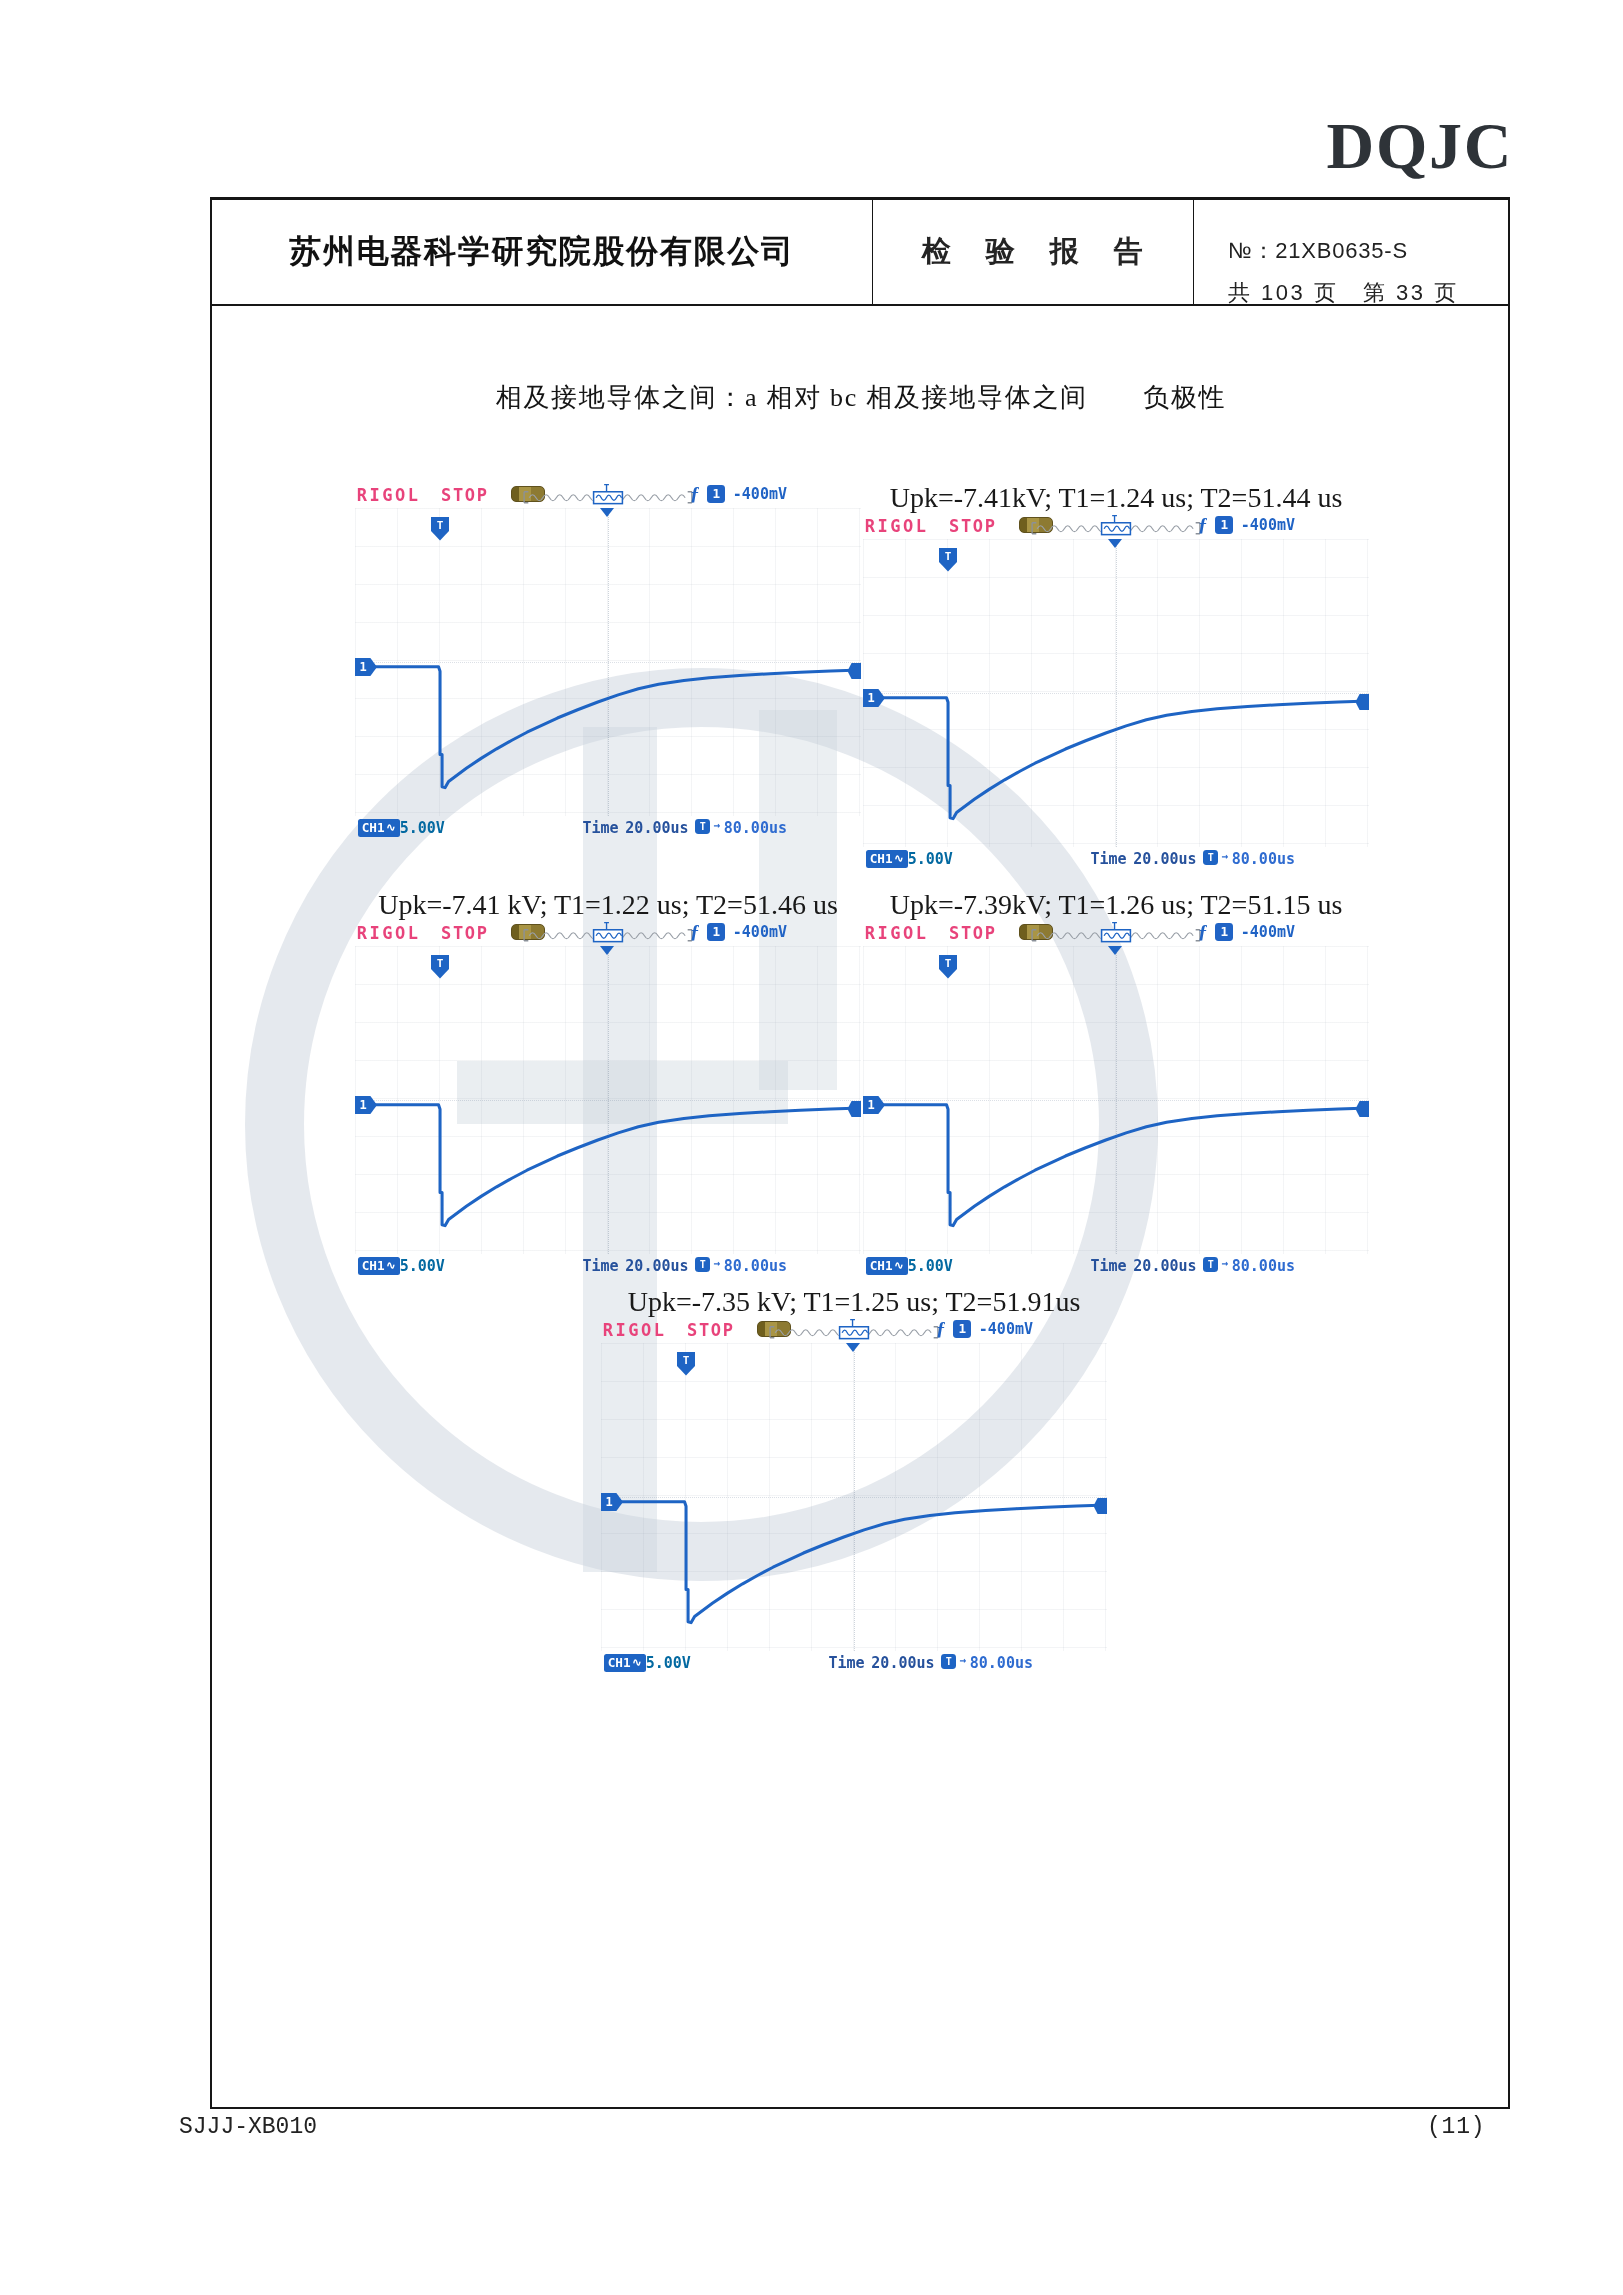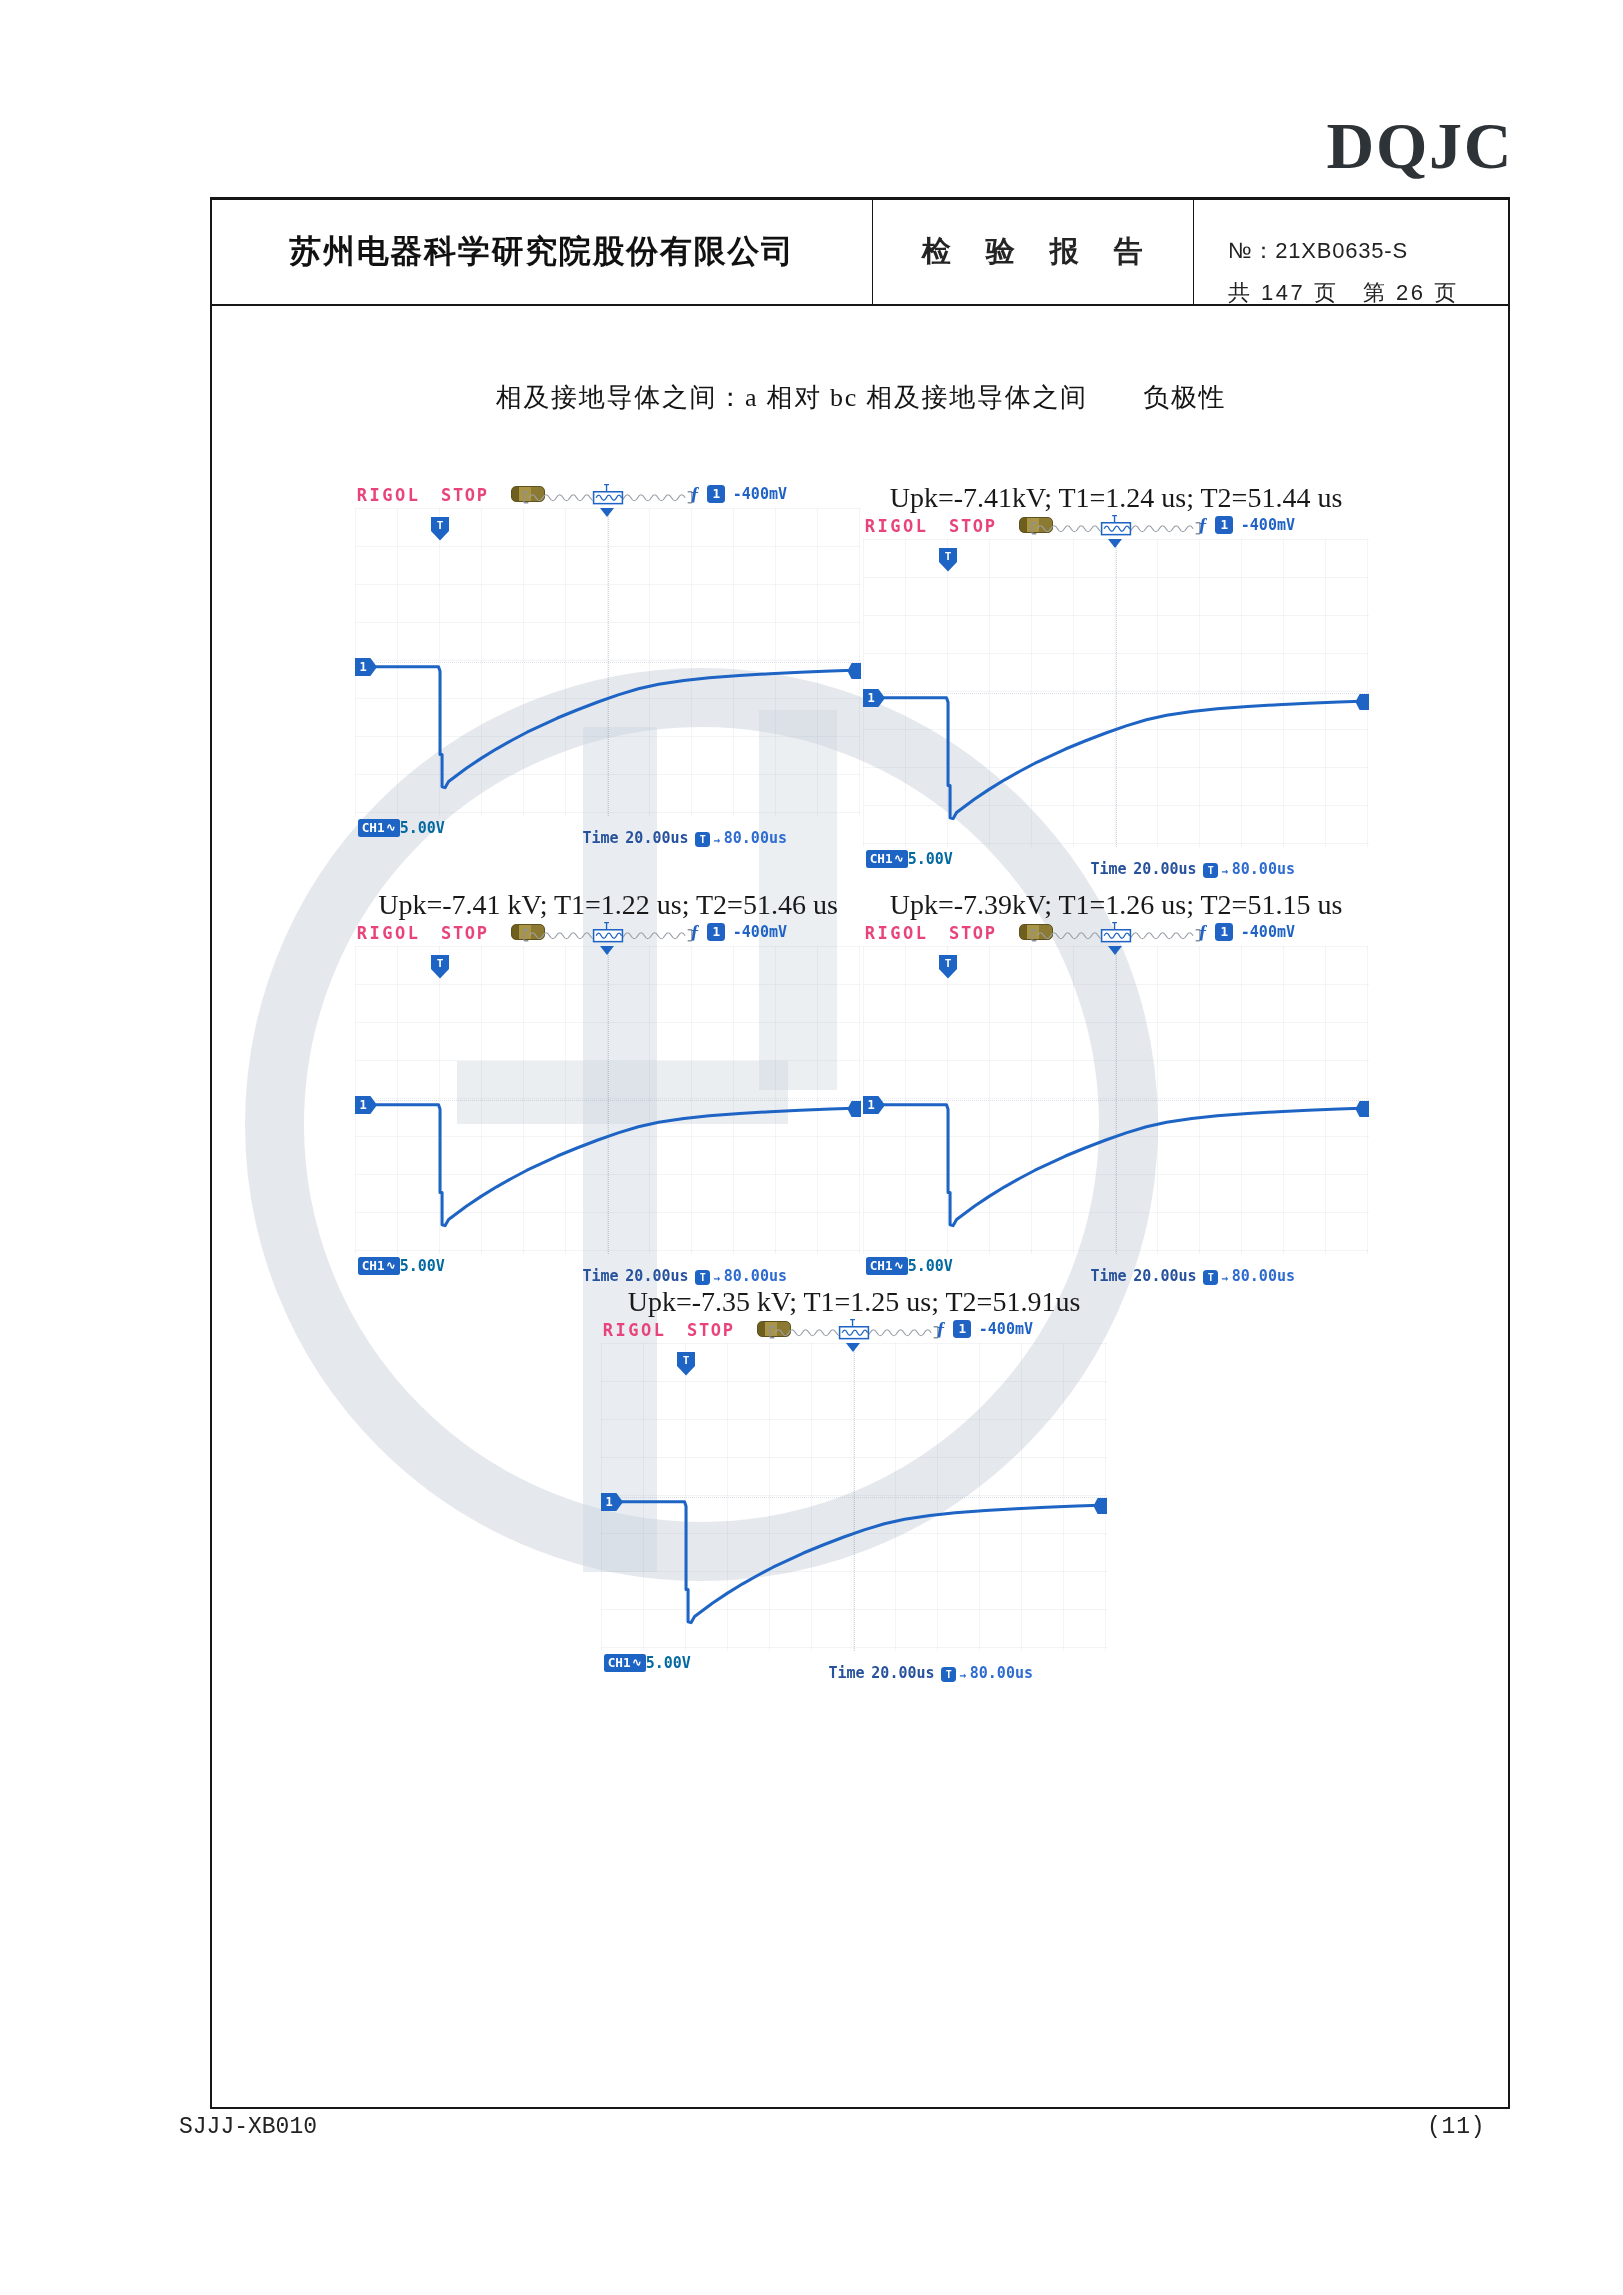--- a/index.html
+++ b/index.html
@@ -81,21 +81,21 @@
     border-left:7.6px solid transparent;border-right:7.6px solid transparent;border-top:9.3px solid #1e64c4;}
   .rtag{position:absolute;right:0;top:155px;width:13.5px;height:16px;background:#1e64c4;
     clip-path:polygon(100% 0,30% 0,0 50%,30% 100%,100% 100%);}
   
   .bbar{position:relative;height:25px;font-family:"DejaVu Sans Mono",monospace;font-weight:bold;}
   .bleft{position:absolute;left:2.5px;top:2.5px;display:flex;align-items:flex-end;}
   .chchip{display:inline-flex;align-items:center;background:#1e64c4;color:#fff;border-radius:2.5px;
     font-size:12.7px;padding:1.7px 4.2px;gap:1.7px;}
   .coup{font-size:11px;}
   .vdiv{font-size:15px;color:#0369a1;}
-  .bright{position:absolute;right:74px;top:13px;display:flex;align-items:flex-end;gap:6.8px;}
+  .bright{position:absolute;right:74px;top:3px;display:flex;align-items:flex-start;gap:6.8px;}
   .tlabel,.tdiv{font-size:15px;color:#26519c;}
   .ticon{display:inline-flex;width:15px;height:15px;border-radius:3.4px;background:#1e64c4;color:#fff;
     font-size:10px;align-items:center;justify-content:center;}
   .tarrow{font-size:11px;color:#2e6bd0;margin:0 -3.4px;}
   .toff{font-size:15px;color:#2e6bd0;}
   
   .sq{fill:none;stroke:#9aa0a8;stroke-width:1.4;}
   .brk{fill:none;stroke:#8b9199;stroke-width:1.6;}
   .zw{fill:#fff;stroke:#1e64c4;stroke-width:1.8;}
   .zwave{fill:none;stroke:#1e64c4;stroke-width:1.6;}
@@ -110,21 +110,21 @@
 <div class="wm wm-hbar"></div>
 
 <div class="logo">DQJC</div>
 
 <div class="sheet">
   <div class="htable">
     <div class="hcell hc2">苏州电器科学研究院股份有限公司</div>
     <div class="hcell hc1">检 验 报 告</div>
     <div class="hcell hc3">
       <span class="l1">№：21XB0635-S</span>
-      <span class="l2">共 147 页　第 26 页</span>
+      <span class="l2">共 103 页　第 33 页</span>
     </div>
   </div>
 </div>
 
 <div class="sec-title">
   <span style="display:inline-block;width:1296px;text-align:center;">相及接地导体之间：a 相对 bc 相及接地导体之间　　负极性</span>
 </div>
 
 <div class="scope s1">
   <div class="hdr">

